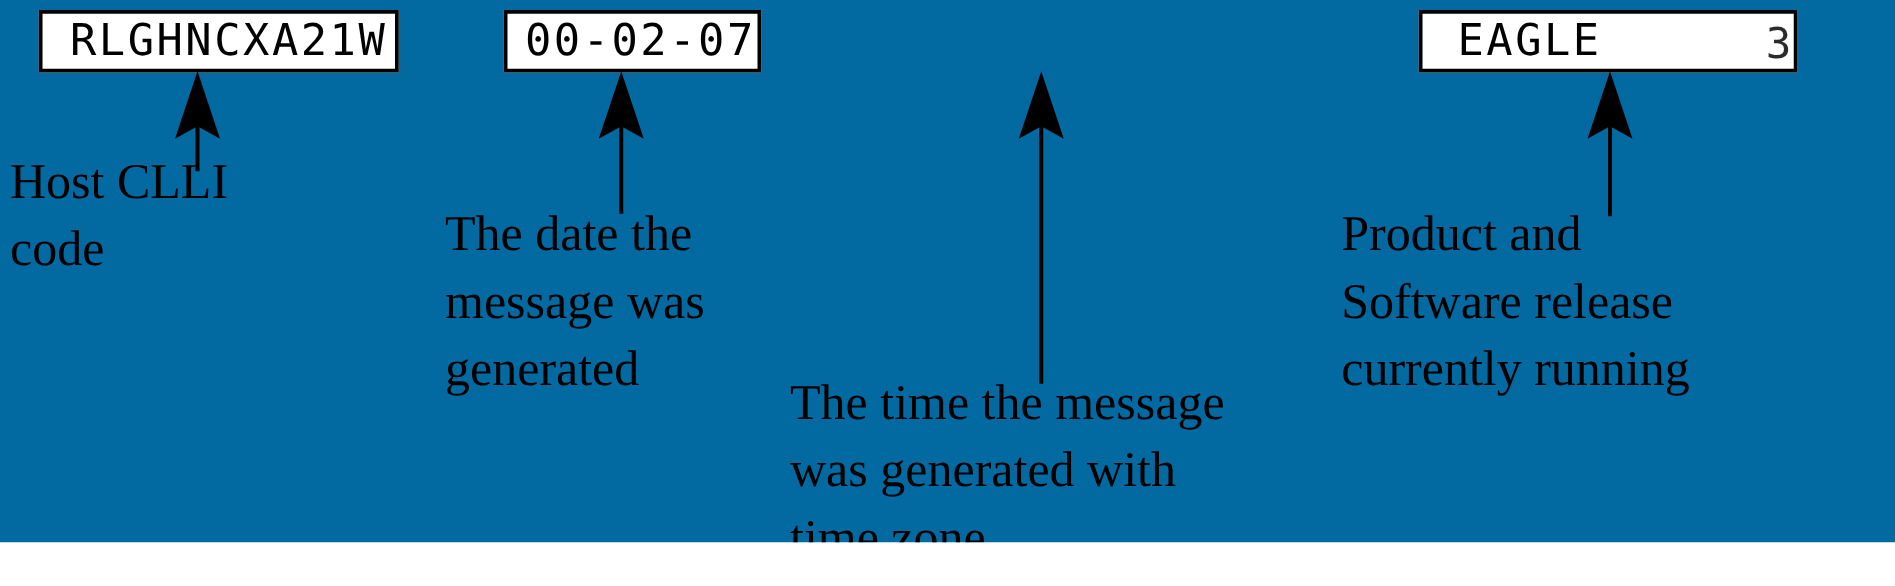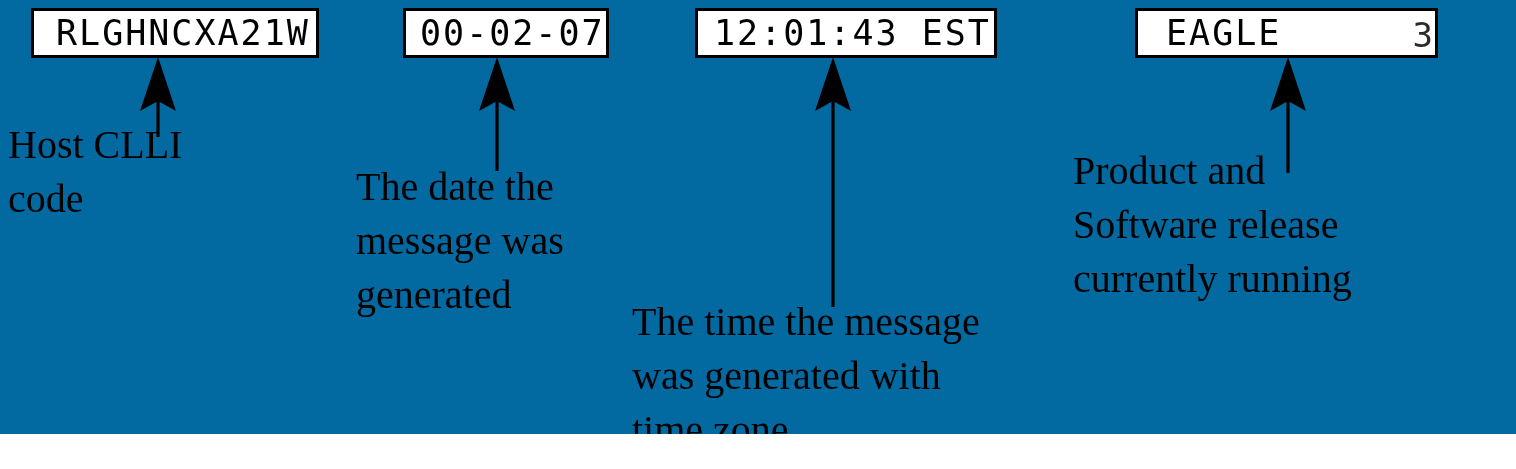--- a/index.html
+++ b/index.html
@@ -71,38 +71,35 @@
     font-family: "Liberation Serif", "DejaVu Serif", serif;
     font-size: 40px;
     line-height: 54px;
     color: #000000;
     white-space: pre-line;
     letter-spacing: 0px;
   }
   #caption-clli    { left: 8px;    top: 118px; width: 330px; }
   #caption-date    { left: 356px;  top: 160px; width: 300px; }
   #caption-time    { left: 632px;  top: 295px; width: 452px; }
-  #caption-product { left: 1073px; top: 144px; width: 400px; }
+  #caption-product { left: 1073px; top: 160px; width: 400px; }
 </style>
 </head>
 <body>
 
 <div id="canvas">
 
   <div class="value-box" id="box-clli">
     <span class="value-text">RLGHNCXA21W</span>
   </div>
 
   <div class="value-box mono-sans" id="box-date">
     <span class="value-text">00-02-07</span>
   </div>
 
-  <div class="value-box" id="box-time">
-    <span class="value-text">12:01:43 EST</span>
-  </div>
 
   <div class="value-box" id="box-product">
     <span class="value-text">EAGLE</span>
     <span class="faint-glyph">3</span>
   </div>
 
   <svg class="arrow" style="left:136px; top:57px;" width="44" height="82" viewBox="0 0 44 82">
     <polygon points="22,0 40,54 22,44 4,54" fill="#000000"></polygon>
     <line x1="22" y1="44" x2="22" y2="80" stroke="#000000" stroke-width="3.2"></line>
   </svg>

